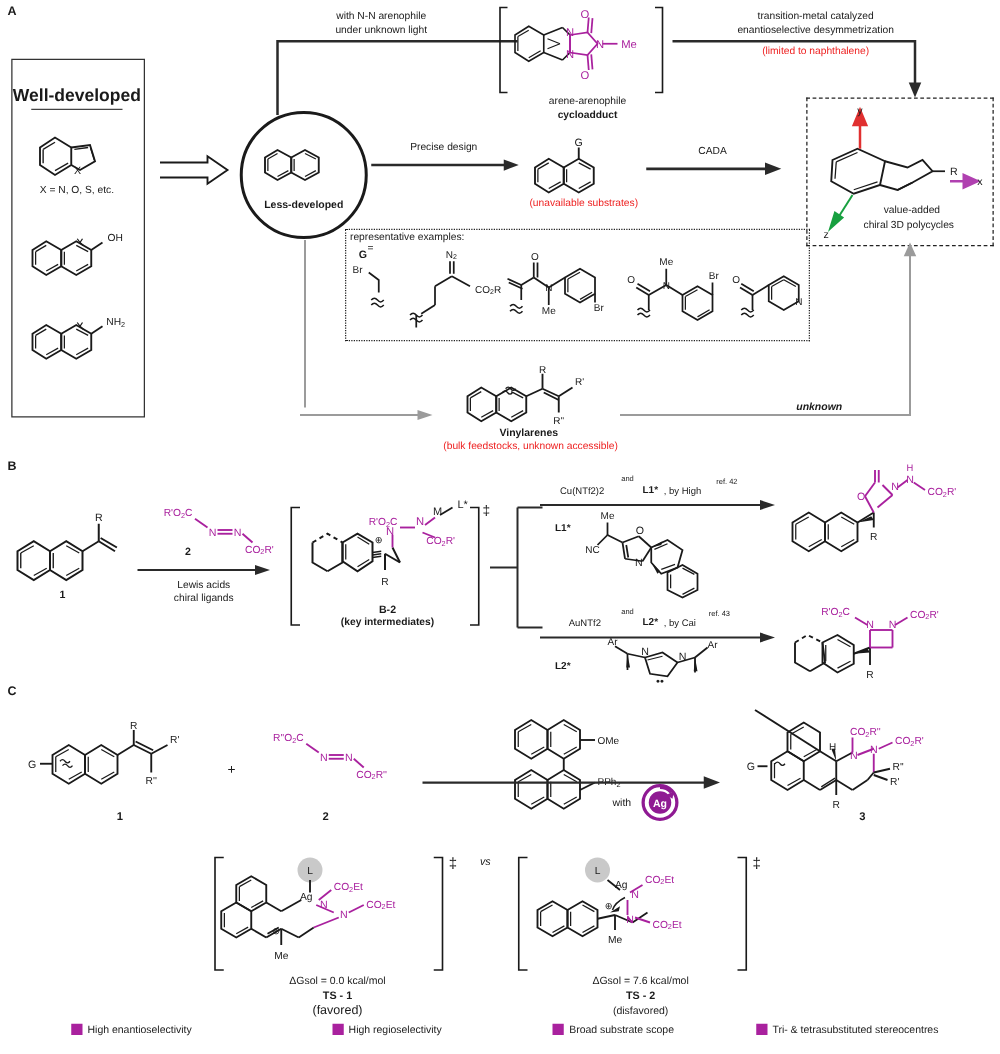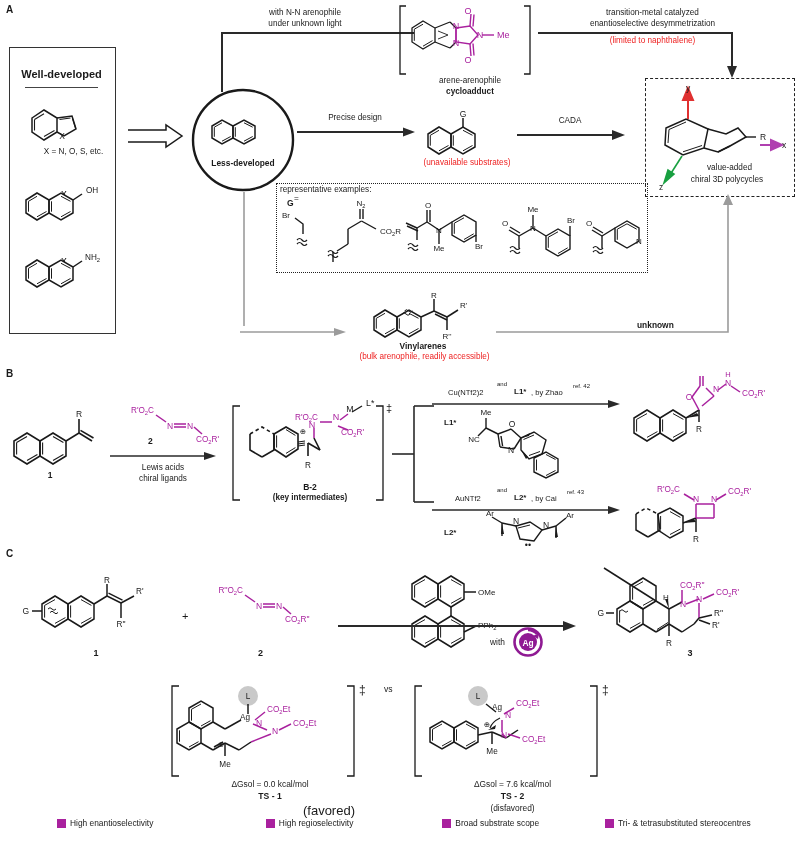--- a/index.html
+++ b/index.html
@@ -4,54 +4,54 @@
 <style>
   html,body{margin:0;padding:0;background:#fff;}
   body{width:800px;height:843px;position:relative;font-family:"Liberation Sans",sans-serif;color:#1a1a1a;}
   .stage{position:absolute;left:0;top:0;width:800px;height:843px;overflow:hidden;}
   .abs{position:absolute;}
   .panel-letter{font-weight:bold;font-size:10px;}
   .txt{font-size:8.2px;line-height:1.25;color:#1a1a1a;}
   .txt.c{text-align:center;}
   .red{color:#ee2222;}
   .bold{font-weight:bold;}
-  .ital{}
+  .ital{font-style:italic;}
   .xs{font-size:6px;}
   svg{display:block;overflow:visible;}
   .legend-row{position:absolute;left:0;top:818px;width:800px;display:flex;align-items:center;}
   .legend-item{display:flex;align-items:center;font-size:8.4px;}
   .sq{width:9px;height:9px;background:#a9219e;margin-right:4px;flex:none;}
   .wd-box{position:absolute;border:1.3px solid #333;background:#fff;}
   .dash-box{position:absolute;border:1.4px dashed #222;}
   .dot-box{position:absolute;border:1.6px dotted #222;}
 </style>
 </head>
 <body>
 
 <div class="stage">
 
   <div class="abs panel-letter" style="left:6px;top:4px;">A</div>
 
   <div class="wd-box" style="left:9px;top:47px;width:105px;height:285px;"></div>
-  <div class="abs txt c bold" style="left:9px;top:68px;width:105px;font-size:11px;">Well-developed</div>
+  <div class="abs txt c bold" style="left:9px;top:68px;width:105px;font-size:14px;">Well-developed</div>
   <div class="abs" style="left:25px;top:87px;width:73px;height:1.4px;background:#444;"></div>
 
   <svg class="abs" style="left:24px;top:98px;" width="76" height="48" viewBox="0 0 76 48">
     <g fill="none" stroke="#1a1a1a" stroke-width="1.5">
       <polygon points="8,20 20,12 33,20 33,34 20,42 8,34"></polygon>
       <line x1="10.5" y1="21.5" x2="20" y2="15.8" stroke-width="1.1"></line>
       <line x1="10.5" y1="32.5" x2="10.5" y2="21.5" stroke-width="1.1"></line>
       <line x1="20" y1="38.5" x2="30.5" y2="32.5" stroke-width="1.1"></line>
       <path d="M33,20 L48,18 L52,31 L40,38 L33,34"></path>
       <line x1="35.5" y1="21.5" x2="46.5" y2="20" stroke-width="1.1"></line>
       <line x1="48.5" y1="20.5" x2="51.5" y2="30" stroke-width="1.1"></line>
     </g>
     <text x="38" y="41" font-size="8.5" font-family="Liberation Sans, sans-serif" fill="#1a1a1a" text-anchor="middle">X</text>
   </svg>
-  <div class="abs txt c" style="left:9px;top:147px;width:105px;margin-left:12px;">X = N, O, S, etc.</div>
+  <div class="abs txt c" style="left:9px;top:147px;width:105px;">X = N, O, S, etc.</div>
 
   <svg class="abs" style="left:20px;top:178px;" width="80" height="48" viewBox="0 0 80 48">
     <g fill="none" stroke="#1a1a1a" stroke-width="1.5">
       <polygon points="6,22 17,15 29,22 29,35 17,42 6,35"></polygon>
       <line x1="8.5" y1="23.3" x2="17" y2="18.3" stroke-width="1"></line>
       <line x1="8.5" y1="33.7" x2="8.5" y2="23.3" stroke-width="1"></line>
       <line x1="17" y1="38.8" x2="26.5" y2="33.5" stroke-width="1"></line>
       <polygon points="29,22 41,15 53,22 53,35 41,42 29,35"></polygon>
       <line x1="31.5" y1="33.7" x2="31.5" y2="23.3" stroke-width="1"></line>
       <line x1="41" y1="38.8" x2="50.5" y2="33.5" stroke-width="1"></line>
@@ -327,21 +327,21 @@
       <line x1="79" y1="22" x2="90" y2="15"></line>
       <line x1="79" y1="22" x2="79" y2="35"></line>
       <path d="M34,19 q2,-2.6 4,0 q2,2.6 4,0" stroke-width="1"></path>
       <path d="M36.5,16 q2,-2.6 4,0 q2,2.6 4,0" stroke-width="1"></path>
     </g>
     <text x="66" y="3" font-size="8" fill="#1a1a1a" font-family="Liberation Sans, sans-serif" text-anchor="middle">R</text>
     <text x="92" y="13" font-size="8" fill="#1a1a1a" font-family="Liberation Sans, sans-serif">R'</text>
     <text x="79" y="44" font-size="8" fill="#1a1a1a" font-family="Liberation Sans, sans-serif" text-anchor="middle">R''</text>
   </svg>
   <div class="abs txt c bold" style="left:368px;top:341px;width:110px;font-size:8.4px;">Vinylarenes</div>
-  <div class="abs txt c red" style="left:352px;top:352px;width:145px;">(bulk arenophile, readily accessible)</div>
+  <div class="abs txt c red" style="left:352px;top:352px;width:145px;">(bulk feedstocks, unknown accessible)</div>
 
   <div class="abs txt ital bold" style="left:637px;top:320px;font-size:8.4px;">unknown</div>
   <svg class="abs" style="left:492px;top:192px;" width="240" height="146">
     <g fill="none" stroke="#9b9b9b" stroke-width="1.6">
       <path d="M4,140 L236,140 L236,8"></path>
     </g>
     <polygon points="236,2 231,13 241,13" fill="#9b9b9b"></polygon>
   </svg>
 
   <div class="abs panel-letter" style="left:6px;top:368px;">B</div>
@@ -433,21 +433,21 @@
       <path d="M22,8 L42,8"></path>
       <path d="M22,104 L42,104"></path>
     </g>
   </svg>
 
   <div class="abs txt" style="left:448px;top:388px;font-size:7.6px;">
     <span>Cu(NTf2)2</span>
   </div>
   <div class="abs txt xs" style="left:497px;top:381px;">and</div>
   <div class="abs txt bold" style="left:514px;top:387px;font-size:8px;">L1*</div>
-  <div class="abs txt" style="left:531px;top:388px;font-size:7.6px;">, by Zhao</div>
+  <div class="abs txt" style="left:531px;top:388px;font-size:7.6px;">, by High</div>
   <div class="abs txt xs" style="left:573px;top:383px;">ref. 42</div>
   <svg class="abs" style="left:432px;top:398px;" width="190" height="12">
     <line x1="0" y1="6" x2="178" y2="6" stroke="#2a2a2a" stroke-width="1.7"></line>
     <polygon points="188,6 176,2 176,10" fill="#2a2a2a"></polygon>
   </svg>
 
   <div class="abs txt bold" style="left:444px;top:418px;font-size:8px;">L1*</div>
   <svg class="abs" style="left:468px;top:402px;" width="116" height="78" viewBox="0 0 116 78">
     <g fill="none" stroke="#1a1a1a" stroke-width="1.4">
       <line x1="18" y1="26" x2="18" y2="16"></line>
@@ -742,21 +742,21 @@
     <text x="104" y="50" font-size="8.5" fill="#a9219e" font-family="Liberation Sans, sans-serif" text-anchor="middle">N</text>
     <text x="120" y="58" font-size="8.5" fill="#a9219e" font-family="Liberation Sans, sans-serif" text-anchor="middle">N</text>
     <text x="112" y="36" font-size="8.2" fill="#a9219e" font-family="Liberation Sans, sans-serif">CO<tspan font-size="5.8" dy="1.6">2</tspan><tspan dy="-1.6">Et</tspan></text>
     <text x="138" y="50" font-size="8.2" fill="#a9219e" font-family="Liberation Sans, sans-serif">CO<tspan font-size="5.8" dy="1.6">2</tspan><tspan dy="-1.6">Et</tspan></text>
     <text x="70" y="91" font-size="8.2" fill="#1a1a1a" font-family="Liberation Sans, sans-serif" text-anchor="middle">Me</text>
     <text x="66" y="71" font-size="7.5" fill="#1a1a1a" font-family="Liberation Sans, sans-serif" text-anchor="middle">⊕</text>
     <text x="204" y="18" font-size="12" fill="#1a1a1a" font-family="Liberation Sans, sans-serif">‡</text>
   </svg>
   <div class="abs txt c" style="left:185px;top:779px;width:170px;font-size:8.4px;">ΔGsol = 0.0 kcal/mol</div>
   <div class="abs txt c bold" style="left:185px;top:791px;width:170px;font-size:8.6px;">TS - 1</div>
-  <div class="abs txt c" style="left:185px;top:803px;width:170px;font-size:13px;text-align:right;">(favored)</div>
+  <div class="abs txt c" style="left:185px;top:803px;width:170px;font-size:10px;">(favored)</div>
 
   <div class="abs txt ital" style="left:384px;top:684px;font-size:8.6px;">vs</div>
 
   <svg class="abs" style="left:408px;top:676px;" width="230" height="110" viewBox="0 0 230 110">
     <g fill="none" stroke="#1a1a1a" stroke-width="1.3">
       <path d="M14,10 L7,10 L7,100 L14,100"></path>
       <path d="M182,10 L189,10 L189,100 L182,100"></path>
     </g>
     <circle cx="70" cy="20" r="10" fill="#c9c9c9" stroke="none"></circle>
     <g fill="none" stroke="#1a1a1a" stroke-width="1.5">

